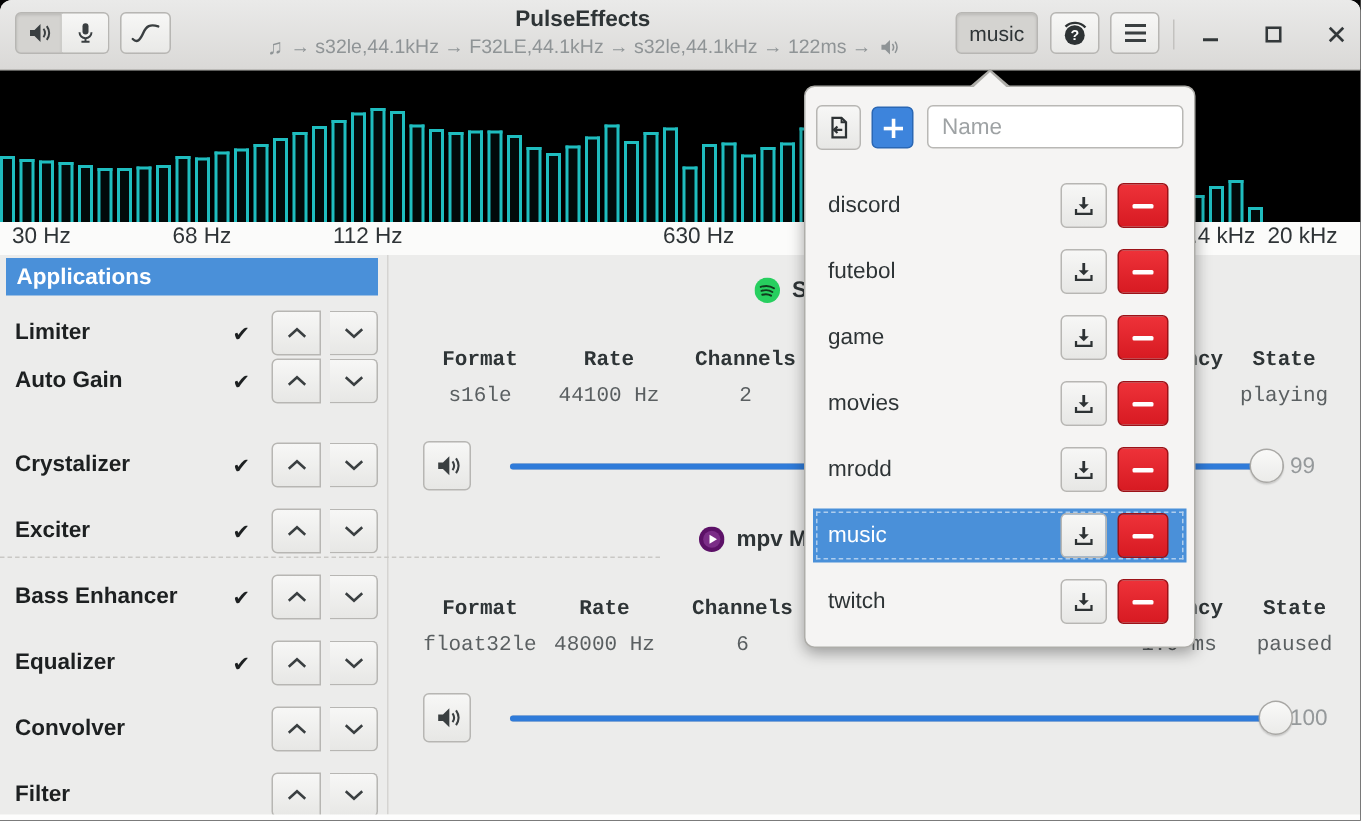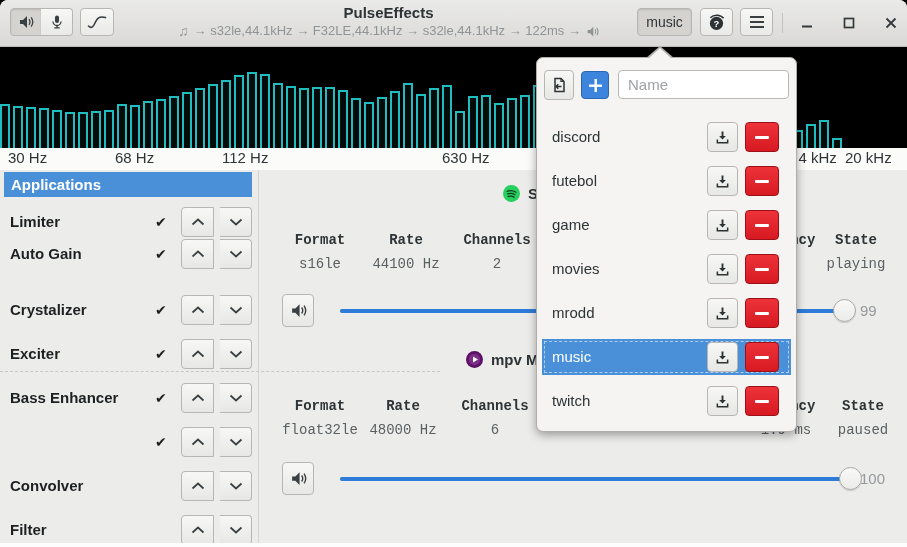--- a/index.html
+++ b/index.html
@@ -341,20 +341,21 @@
     </div>
     <div class="updown down-btn">
       <span>
                 <svg width="14" height="8" viewBox="0 0 14 8">
                   <path d="M1.5 1.5 L7 6.5 L12.5 1.5" stroke="#3a3f41" stroke-width="1.7" fill="none"></path>
                 </svg>
               </span>
     </div>
   </div>
           <div class="plugin-row" style="top: 256px;">
+    <span class="plugin-label">Equalizer</span>
     <span class="plugin-check">✔</span>
     <div class="updown up-btn">
       <span>
                 <svg width="14" height="8" viewBox="0 0 14 8">
                   <path d="M1.5 6.5 L7 1.5 L12.5 6.5" stroke="#3a3f41" stroke-width="1.7" fill="none"></path>
                 </svg>
               </span>
     </div>
     <div class="updown down-btn">
       <span>

